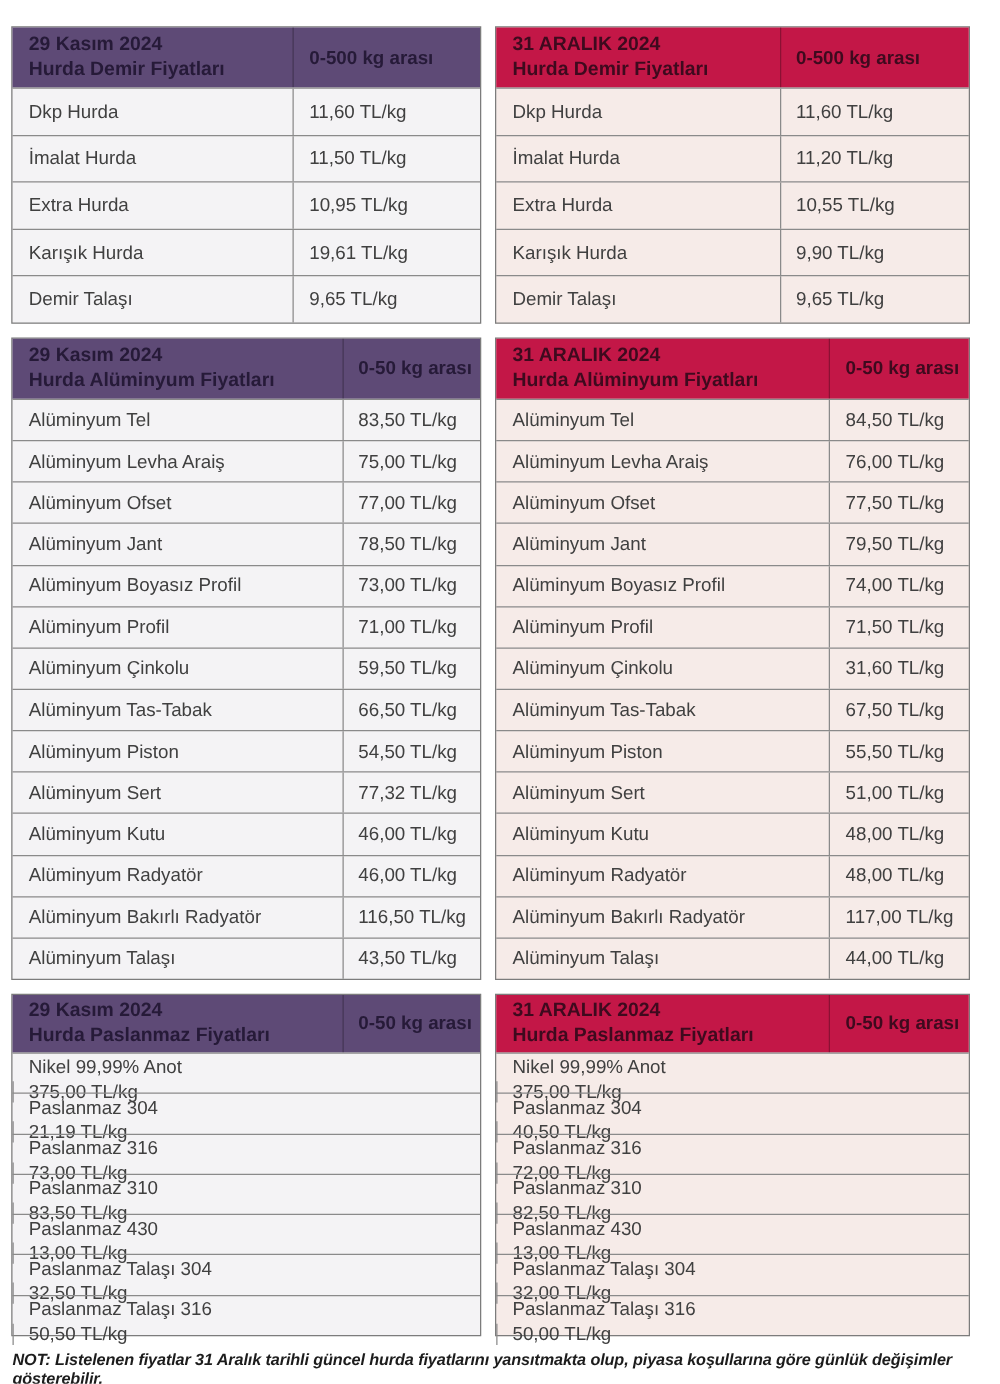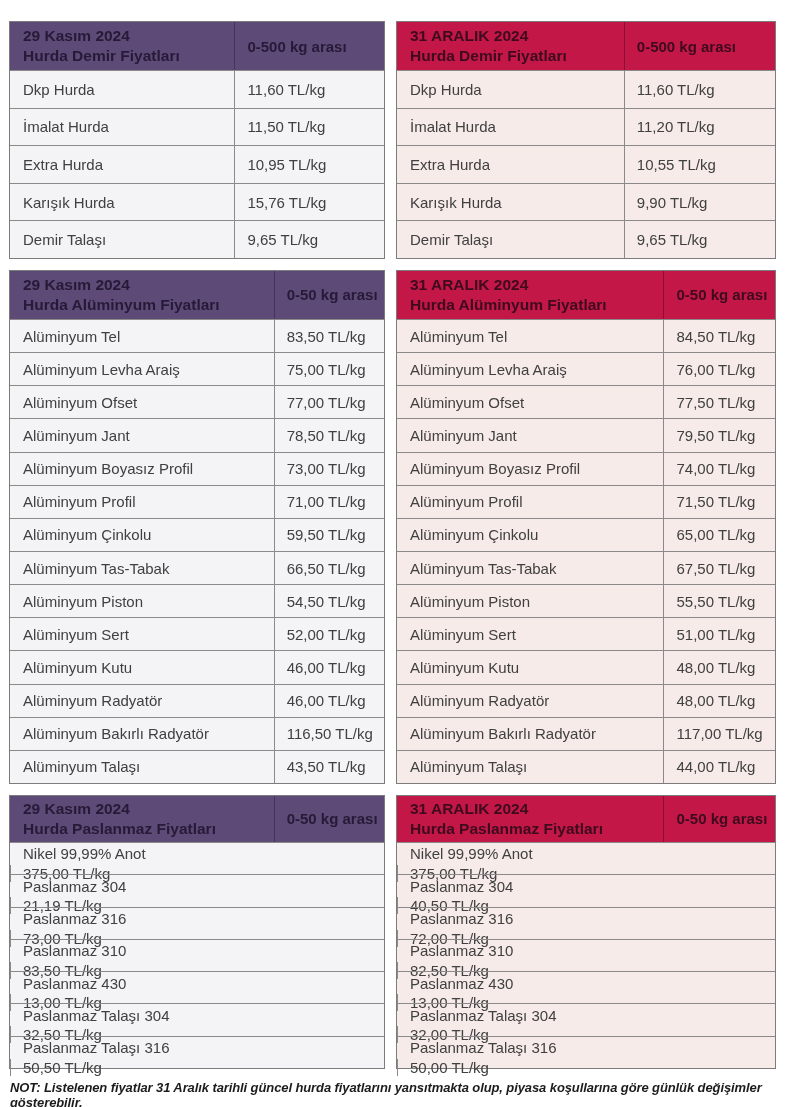--- a/index.html
+++ b/index.html
@@ -105,21 +105,21 @@
         <div class="row">
           <div class="cell-label">İmalat Hurda</div>
           <div class="cell-value">11,50 TL/kg</div>
         </div>
         <div class="row">
           <div class="cell-label">Extra Hurda</div>
           <div class="cell-value">10,95 TL/kg</div>
         </div>
         <div class="row">
           <div class="cell-label">Karışık Hurda</div>
-          <div class="cell-value">15,76 TL/kg</div>
+          <div class="cell-value">19,61 TL/kg</div>
         </div>
         <div class="row">
           <div class="cell-label">Demir Talaşı</div>
           <div class="cell-value">9,65 TL/kg</div>
         </div>
       </section>
       <section class="price-table kind-demir theme-red" style="--hdr-bg: #C31747; --hdr-text: #3E0A1E; --row-bg: #F6EBE8; --border: #7C7C7C;">
         <div class="thead">
           <div class="h-left">
             <span>31 ARALIK  2024</span>
@@ -187,21 +187,21 @@
         <div class="row">
           <div class="cell-label">Alüminyum Tas-Tabak</div>
           <div class="cell-value">66,50 TL/kg</div>
         </div>
         <div class="row">
           <div class="cell-label">Alüminyum Piston</div>
           <div class="cell-value">54,50 TL/kg</div>
         </div>
         <div class="row">
           <div class="cell-label">Alüminyum Sert</div>
-          <div class="cell-value">52,00 TL/kg</div>
+          <div class="cell-value">77,32 TL/kg</div>
         </div>
         <div class="row">
           <div class="cell-label">Alüminyum Kutu</div>
           <div class="cell-value">46,00 TL/kg</div>
         </div>
         <div class="row">
           <div class="cell-label">Alüminyum Radyatör</div>
           <div class="cell-value">46,00 TL/kg</div>
         </div>
         <div class="row">
@@ -240,21 +240,21 @@
         <div class="row">
           <div class="cell-label">Alüminyum Boyasız Profil</div>
           <div class="cell-value">74,00 TL/kg</div>
         </div>
         <div class="row">
           <div class="cell-label">Alüminyum Profil</div>
           <div class="cell-value">71,50 TL/kg</div>
         </div>
         <div class="row">
           <div class="cell-label">Alüminyum Çinkolu</div>
-          <div class="cell-value">65,00 TL/kg</div>
+          <div class="cell-value">31,60 TL/kg</div>
         </div>
         <div class="row">
           <div class="cell-label">Alüminyum Tas-Tabak</div>
           <div class="cell-value">67,50 TL/kg</div>
         </div>
         <div class="row">
           <div class="cell-label">Alüminyum Piston</div>
           <div class="cell-value">55,50 TL/kg</div>
         </div>
         <div class="row">

